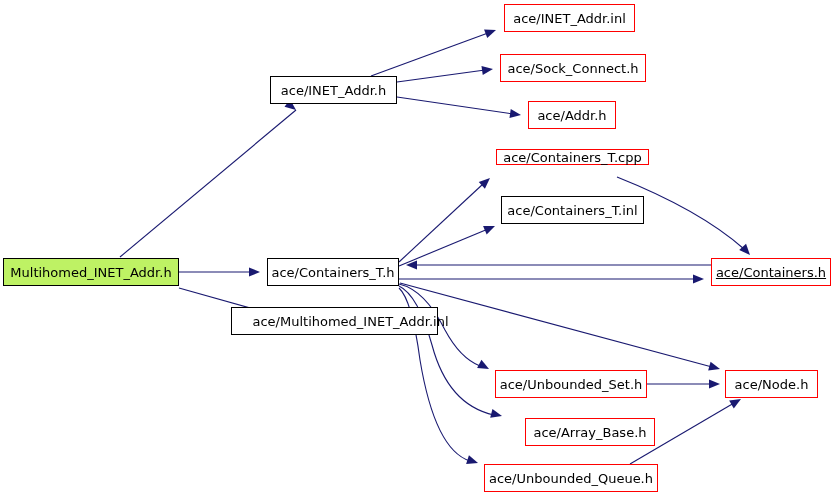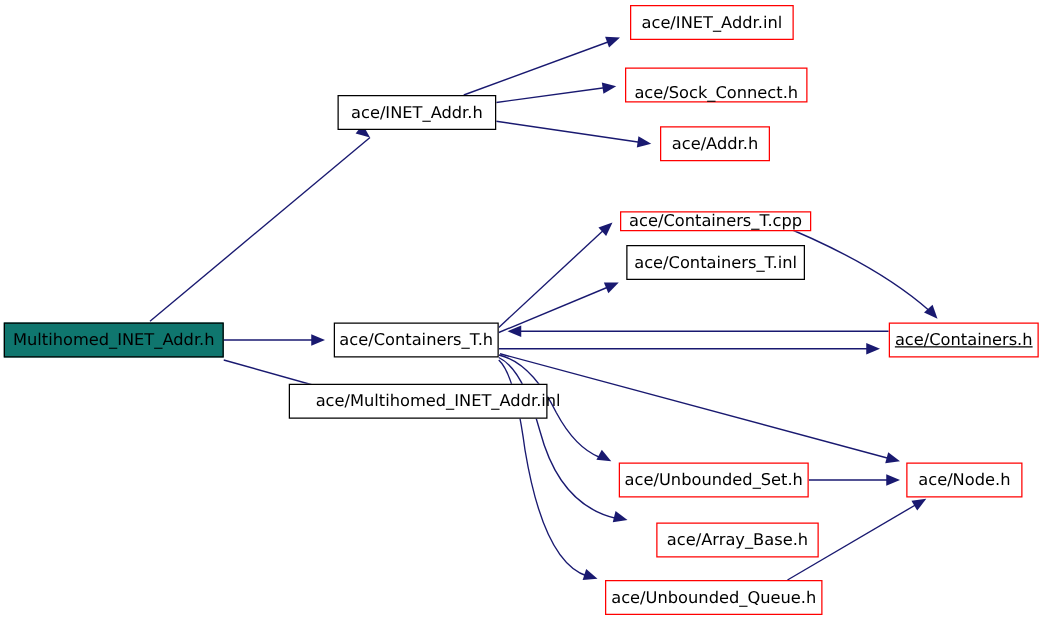--- a/index.html
+++ b/index.html
@@ -33,21 +33,21 @@
     font-size: 13px;
     color: #000000;
     white-space: nowrap;
     line-height: 1;
     letter-spacing: 0px;
   }
   .node-box.border-black {
     border-color: #000000;
   }
   .node-box.current {
-    background: #0f766e;
+    background: #bef264;
     border-color: #000000;
     text-align: right;
   }
   .node-label {
     pointer-events: none;
   }
 </style>
 </head>
 <body>
 
@@ -91,27 +91,27 @@
   <div id="nodes-layer">
       <div class="node-box current border-black" style="left: 3px; top: 258px; width: 176px; height: 28px;">
         <span class="node-label">Multihomed_INET_Addr.h</span>
       </div>
       <div class="node-box border-black" style="left: 270px; top: 76px; width: 127px; height: 28px;">
         <span class="node-label">ace/INET_Addr.h</span>
       </div>
       <div class="node-box" style="left: 504px; top: 4px; width: 131px; height: 28px;">
         <span class="node-label">ace/INET_Addr.inl</span>
       </div>
-      <div class="node-box" style="left: 500px; top: 54px; width: 146px; height: 28px; align-items: flex-end;">
+      <div class="node-box" style="left: 500px; top: 54px; width: 146px; height: 28px;">
         <span class="node-label">ace/Sock_Connect.h</span>
       </div>
       <div class="node-box" style="left: 528px; top: 101px; width: 88px; height: 28px;">
         <span class="node-label">ace/Addr.h</span>
       </div>
-      <div class="node-box" style="left: 496px; top: 149px; width: 153px; height: 16px; margin-top: 20px;">
+      <div class="node-box" style="left: 496px; top: 149px; width: 153px; height: 16px;">
         <span class="node-label">ace/Containers_T.cpp</span>
       </div>
       <div class="node-box border-black" style="left: 501px; top: 196px; width: 143px; height: 28px;">
         <span class="node-label">ace/Containers_T.inl</span>
       </div>
       <div class="node-box border-black" style="left: 267px; top: 258px; width: 132px; height: 28px;">
         <span class="node-label">ace/Containers_T.h</span>
       </div>
       <div class="node-box" style="left: 711px; top: 258px; width: 120px; height: 28px; text-decoration: underline;">
         <span class="node-label">ace/Containers.h</span>

